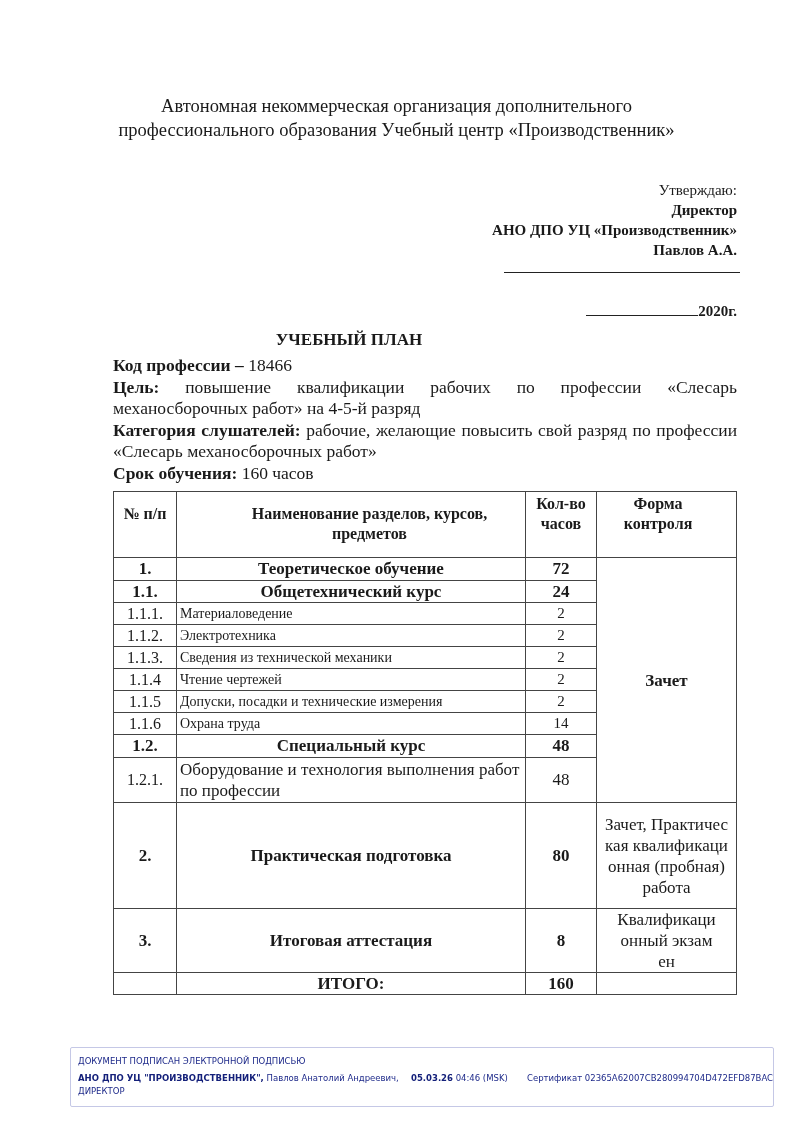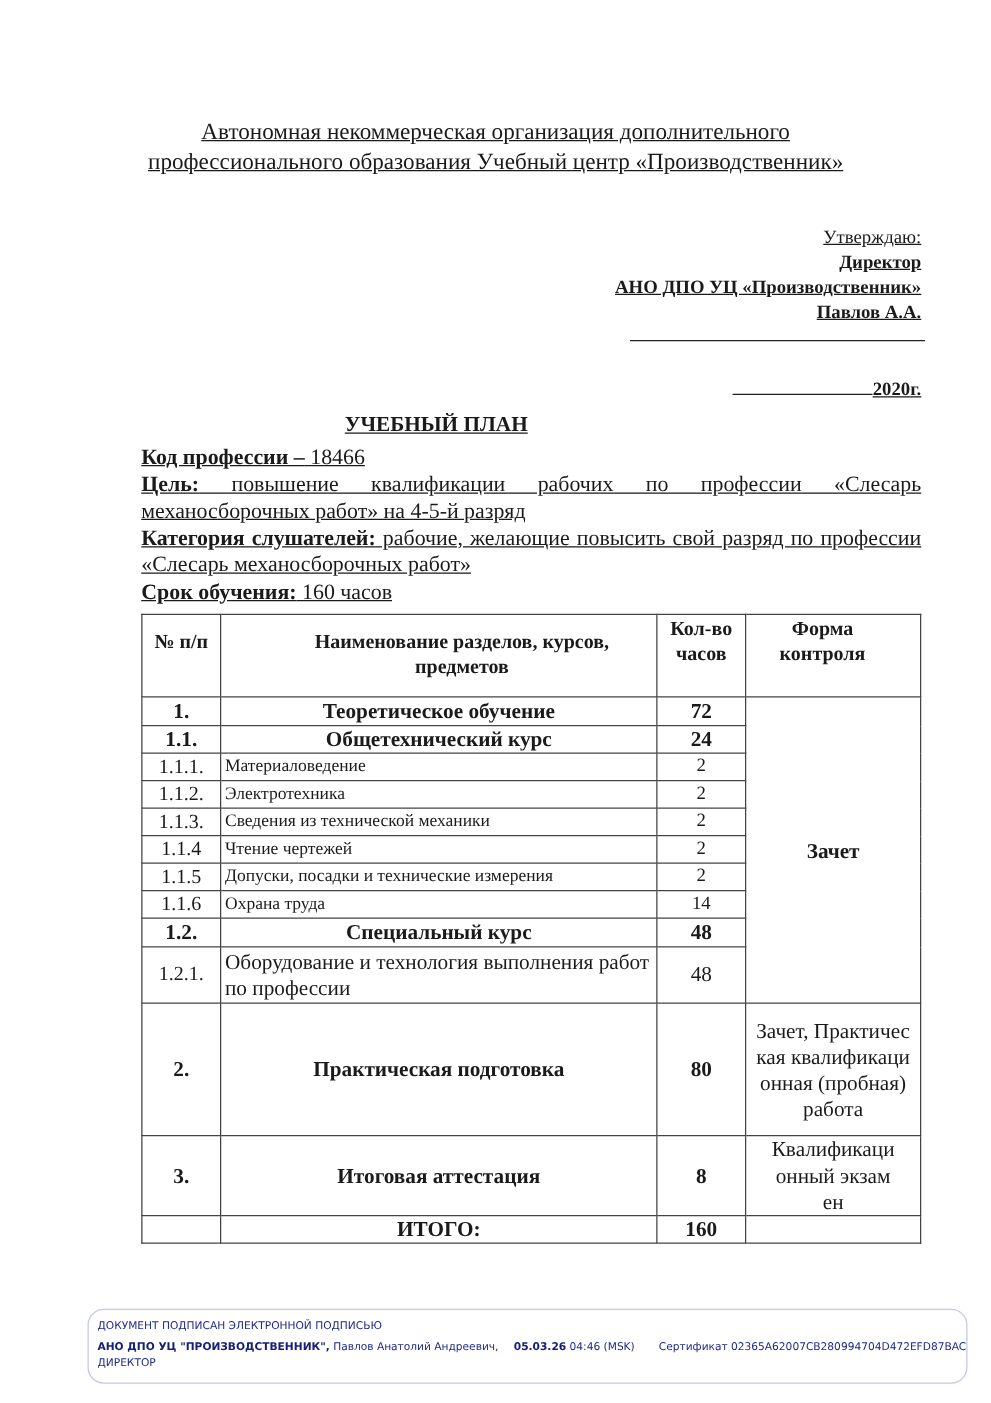--- a/index.html
+++ b/index.html
@@ -1,18 +1,18 @@
 <!DOCTYPE html>
 <html><head>
 <meta charset="utf-8">
 <style>
   html, body { margin: 0; padding: 0; background: #ffffff; }
   body { width: 793px; height: 1122px; position: relative; overflow: hidden;
          font-family: "Liberation Serif", "DejaVu Serif", serif; color: #1a1a1a; }
-  .abs { position: absolute; text-decoration: underline; }
+  .abs { position: absolute; }
   .org { left: 0; width: 793px; top: 94px; text-align: center; font-size: 18.5px; line-height: 24px; }
   .approve { right: 56px; top: 180px; text-align: right; font-size: 15px; line-height: 20px; }
   .approve .b { font-weight: bold; }
   .sigline { right: 53px; top: 254px; width: 236px; border-bottom: 1px solid #222; height: 18px; }
   .dateline { right: 56px; top: 301px; font-size: 15px; font-weight: bold; line-height: 20px; }
   .dateline .blank { display: inline-block; width: 112px; border-bottom: 1px solid #222; height: 14px; vertical-align: baseline; }
   .plan-title { left: 0; width: 698px; top: 330px; text-align: center; font-weight: bold; font-size: 17px; }
   .meta { left: 113px; width: 624px; top: 355px; font-size: 17.5px; line-height: 21.5px; }
   .meta p { margin: 0; text-align: justify; }
   .meta .b { font-weight: bold; }
@@ -21,21 +21,21 @@
   table.plan td { border: 1px solid #444; padding: 0 3px; vertical-align: middle; }
   table.plan td.c { text-align: center; }
   table.plan .hd td { font-weight: bold; font-size: 16px; line-height: 20px; text-align: center; }
   table.plan tr.sec td { font-weight: bold; font-size: 17px; }
   table.plan tr.item td { font-size: 14px; }
   table.plan tr.item td.num { font-size: 16px; text-align: center; margin-top: 28px; }
   table.plan tr.item td.hrs { font-size: 15px; text-align: center; }
   table.plan tr.big td { font-size: 17px; }
   .form-cell { text-align: center; font-size: 17px; line-height: 21px; }
 
-  .sigbox { left: 70px; top: 1047px; width: 702px; height: 58px; border: 1px solid #c5c8e6; border-radius: 13px;
+  .sigbox { left: 70px; top: 1047px; width: 702px; height: 58px; border: 1px solid #c5c8e6; border-radius: 2px;
             font-family: "DejaVu Sans", "Liberation Sans", sans-serif; color: #1e2a8a; font-size: 8.5px; }
   .sigbox .l1 { position: absolute; left: 7px; top: 8px; }
   .sigbox .l2 { position: absolute; left: 7px; top: 25px; white-space: nowrap; }
   .sigbox .l3 { position: absolute; left: 7px; top: 38px; }
   .sigbox .dt { position: absolute; left: 340px; top: 25px; }
   .sigbox .cert { position: absolute; left: 456px; top: 25px; }
   .sigbox b { font-weight: bold; color: #14207a; }
 </style>
 </head>
 <body>

